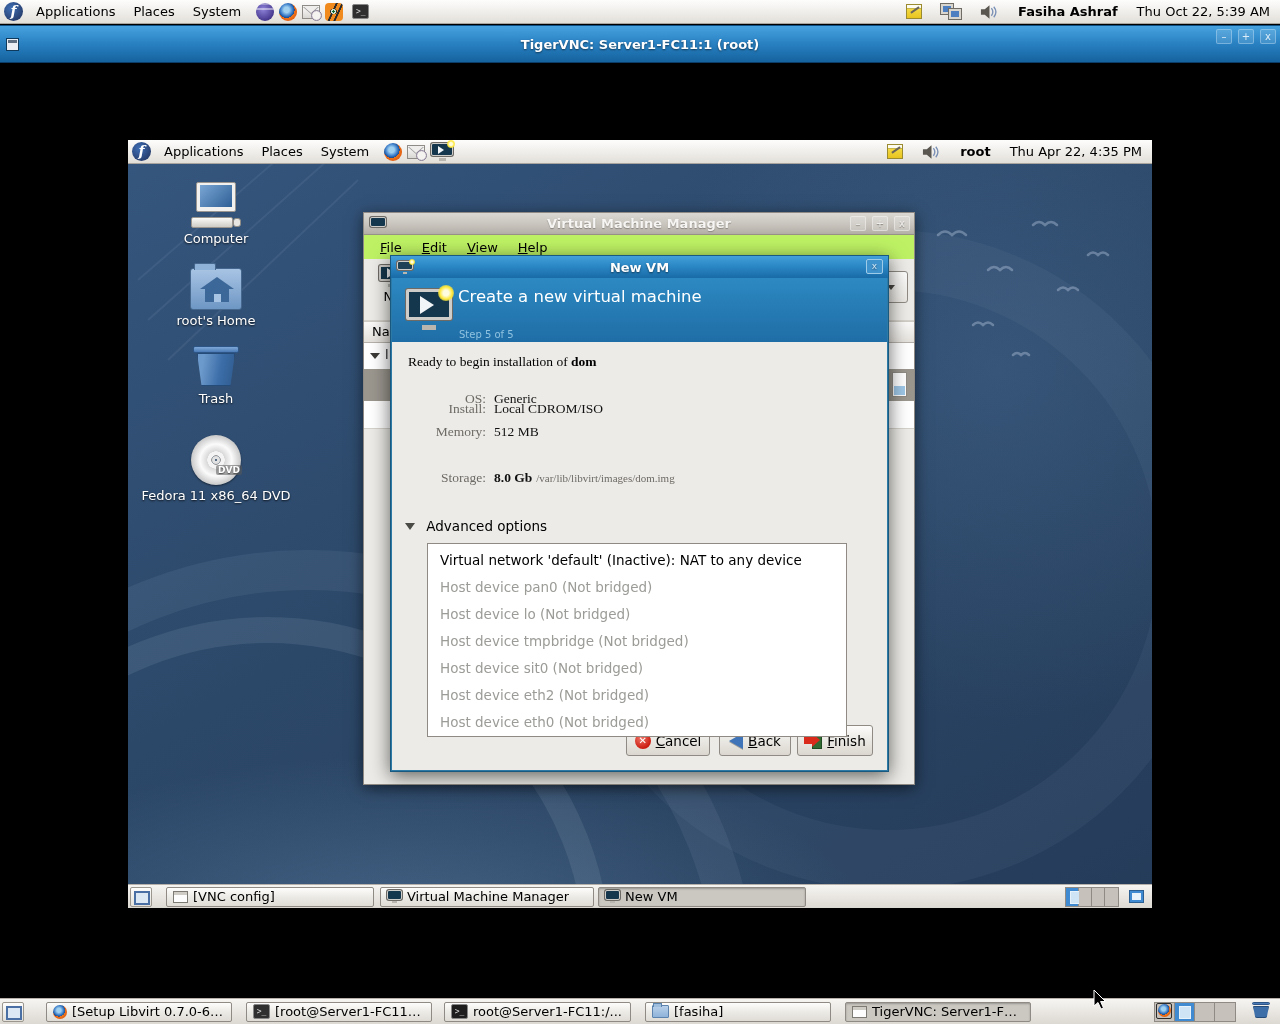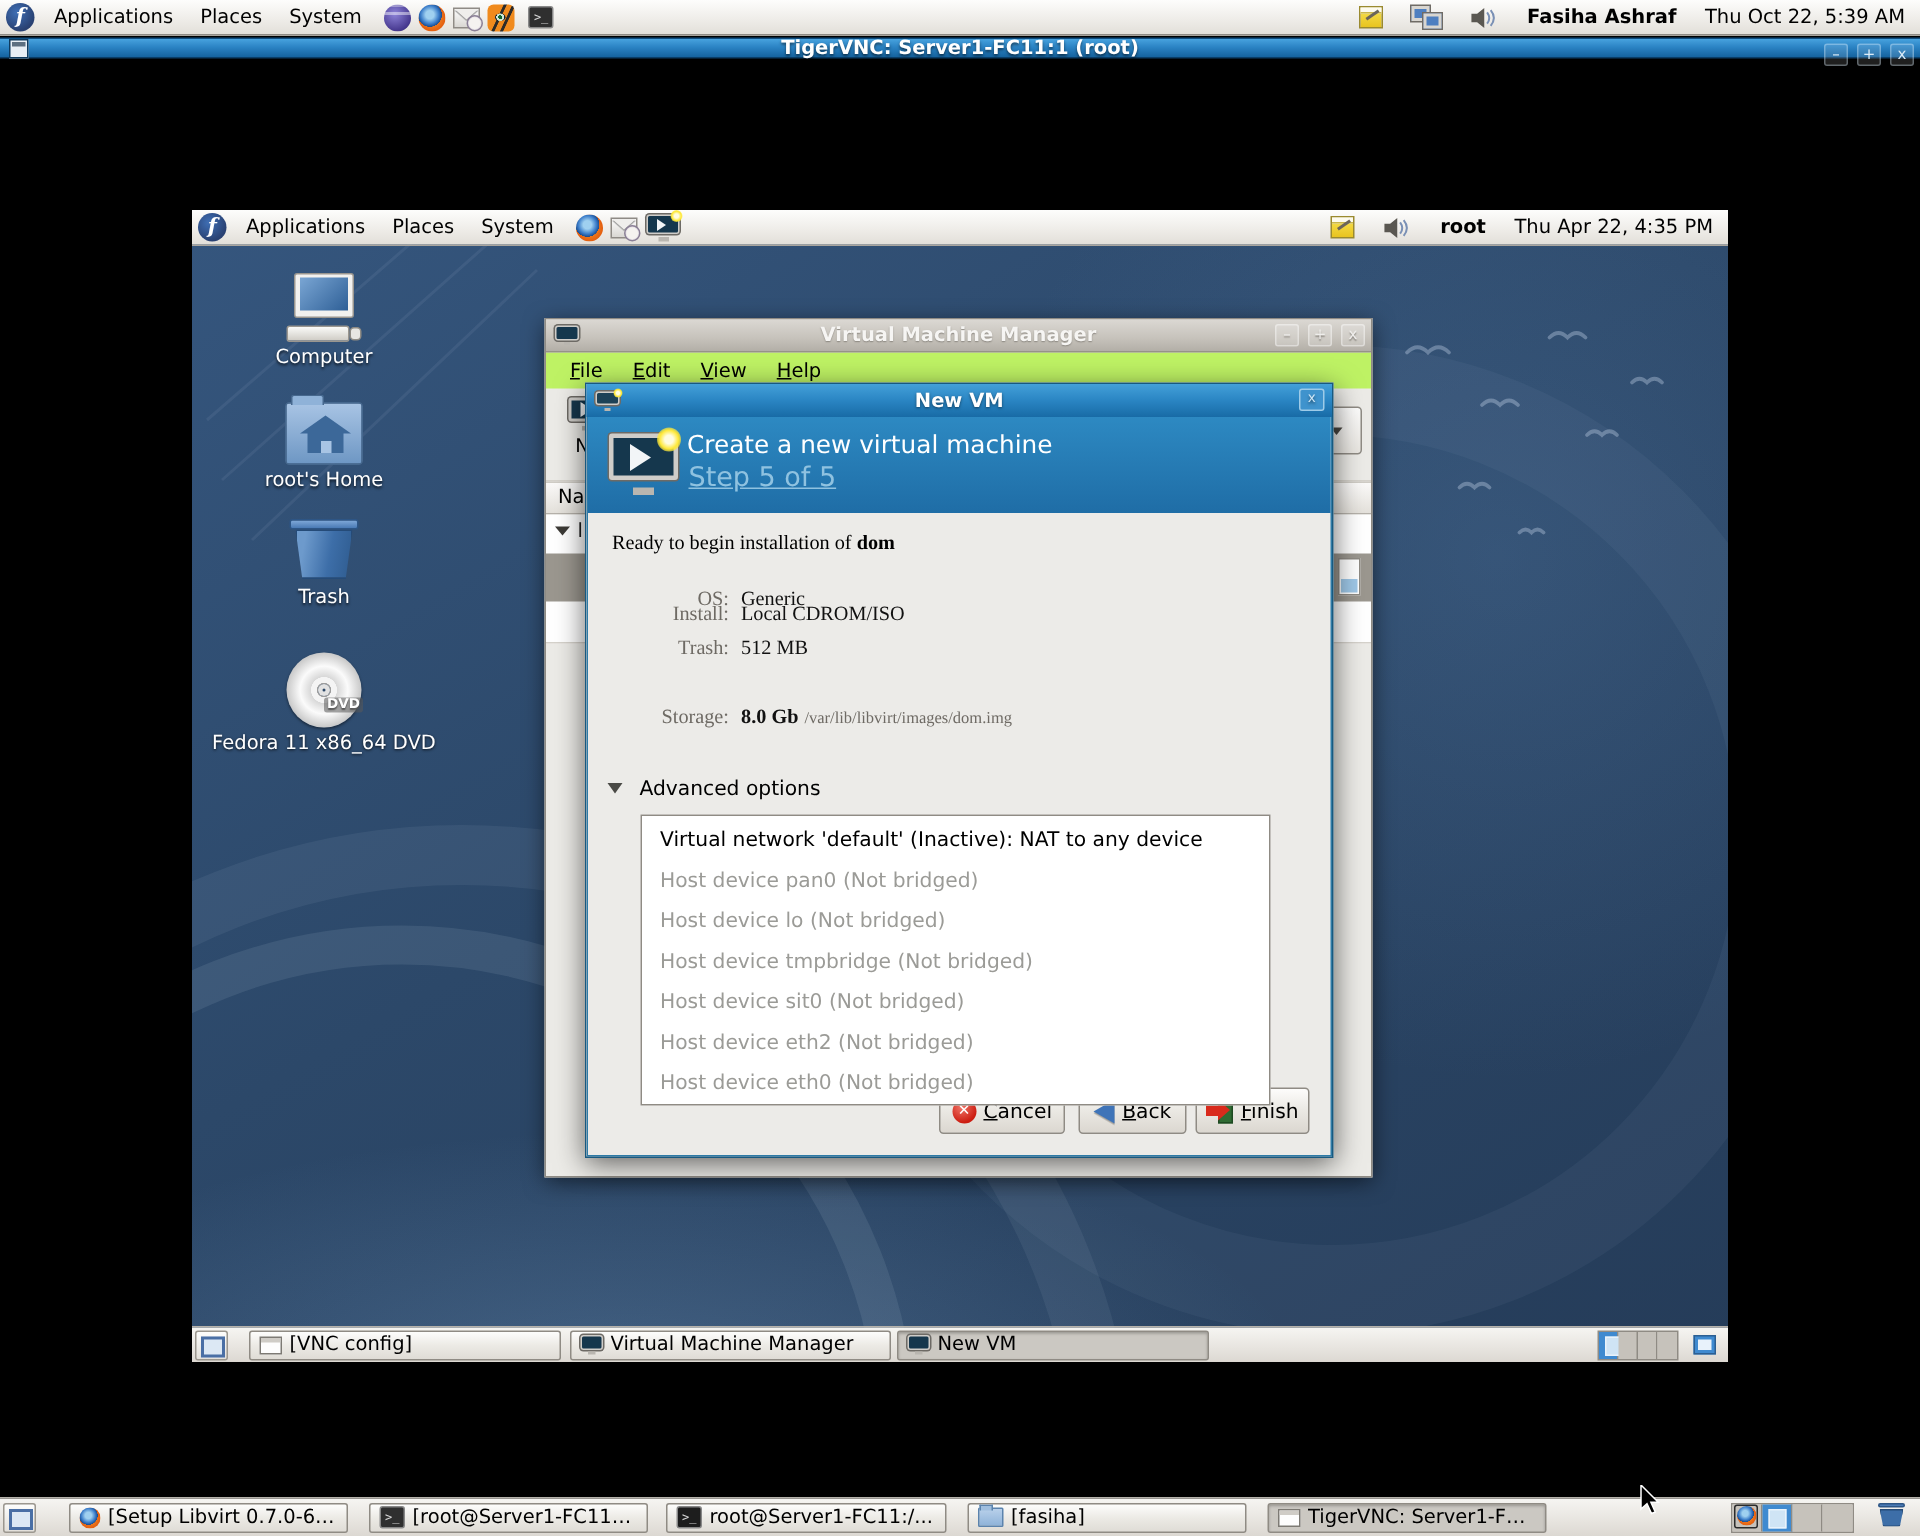--- a/index.html
+++ b/index.html
@@ -56,21 +56,21 @@
   .ic-vmm { position:relative; display:inline-block; }
   .ic-vmm .scr { position:absolute; left:0; top:0; right:0; height:74%; background:#15374d; border:2px solid #cfcdc9; border-radius:2px; box-shadow:0 0 0 1px #6d6a65; }
   .ic-vmm .tri { position:absolute; border-style:solid; border-color:transparent transparent transparent #f2f5f7; }
   .ic-vmm .stand { position:absolute; bottom:0; left:35%; width:30%; height:12%; background:#b9b6b0; }
   .ic-vmm .star { position:absolute; border-radius:50%; background:radial-gradient(circle,#fffce0 25%,#ffe93a 55%,rgba(255,210,40,0)); }
 
   
   #host-panel { top:0; height:24px; z-index:40; }
 
   
-  #vnc-titlebar { position:absolute; top:25px; left:0; width:1280px; height:14px; z-index:40;
+  #vnc-titlebar { position:absolute; top:25px; left:0; width:1280px; height:38px; z-index:40;
     background:linear-gradient(#47a2de,#2b83c4 45%,#15639f); border-top:1px solid #0e4d80; border-bottom:1px solid #0a3e68;
     display:flex; align-items:center; color:#fff; }
   #vnc-titlebar .title { position:absolute; left:0; right:0; text-align:center; font-weight:bold; text-shadow:0 1px 2px rgba(0,0,0,.55); }
   .win-ctrls { position:absolute; right:4px; top:3px; display:flex; gap:6px; }
   .win-ctrl { width:16px; height:15px; text-align:center; line-height:14px; font-size:10px; color:#dcecf8;
     background:rgba(255,255,255,.12); border:1px solid rgba(220,240,255,.35); border-radius:2px; }
   .ic-vnc-win { width:13px; height:13px; margin-left:6px; background:#e8eef4; border:1px solid #0e3a5e; position:relative; }
   .ic-vnc-win:before { content:""; position:absolute; left:1px; top:1px; right:1px; height:3px; background:#5d6f80; }
 
   
@@ -129,21 +129,21 @@
   #vmm-graphcell { position:absolute; right:7px; top:3px; width:15px; height:25px; background:#fff; border:1px solid #8f8b84; }
   #vmm-graphcell i { position:absolute; left:1px; right:1px; bottom:1px; height:9px; background:#9fc8e8; }
   .tri-down { display:inline-block; width:0; height:0; border-left:5px solid transparent; border-right:5px solid transparent; border-top:6px solid #3c3a36; vertical-align:middle; margin-right:5px; }
 
   
   #newvm { left:262px; top:115px; width:499px; height:517px; background:#ecebe8; border:1px solid #19597f; box-shadow:0 0 0 1px #2d7aa6 inset, 0 4px 18px rgba(0,0,0,.6); }
   #newvm .titlebar { background:linear-gradient(#43a0d9,#2a85c3 50%,#186ba6); color:#fff; text-shadow:0 1px 2px rgba(0,0,0,.5); }
   #newvm-close { position:absolute; right:5px; top:3px; width:17px; height:15px; background:#3f93cd; border:1px solid #9ecbe8; border-radius:2px; color:#cfe7f6; font-size:9px; line-height:13px; text-align:center; }
   #newvm-header { position:absolute; left:1px; top:22px; right:1px; height:64px; background:linear-gradient(#2d89c2,#1f6da6); }
   #newvm-header .htitle { position:absolute; left:66px; top:9px; font-size:16.5px; color:#fff; }
-  #newvm-header .hstep { position:absolute; left:67px; top:30px; font-size:18px; color:#8fc2e0;text-decoration:underline; }
+  #newvm-header .hstep { position:absolute; left:67px; top:51px; font-size:10px; color:#8fc2e0; }
   #hdr-icon { left:14px; top:11px; width:46px; height:42px; }
   #hdr-icon .scr { border-width:3px; }
   #hdr-icon .tri { left:14px; top:7px; border-width:9px 0 9px 14px; }
   #hdr-icon .stand { height:5px; bottom:1px; }
   #hdr-icon .star { right:-2px; top:-4px; width:16px; height:16px; }
   #newvm .body-text { position:absolute; font-size:13.5px;font-family:Liberation Serif, serif; }
   #summary-heading { left:17px; top:98px; }
   .sumrow { position:absolute; left:17px; width:460px; height:20px; }
   .sumrow .sl { position:absolute; left:0; width:78px; text-align:right; color:#6e6a64; }
   .sumrow .sv { position:absolute; left:86px; color:#111; }
@@ -372,21 +372,21 @@
 
         <div class="sumrow body-text" style="top:135px">
           <span class="sl">OS:</span>
           <span class="sv">Generic</span>
         </div>
         <div class="sumrow body-text" style="top:145px">
           <span class="sl">Install:</span>
           <span class="sv">Local CDROM/ISO</span>
         </div>
         <div class="sumrow body-text" style="top:168px">
-          <span class="sl">Trash:</span>
+          <span class="sl">Memory:</span>
           <span class="sv">512 MB</span>
         </div>
         <div class="sumrow body-text" style="top:214px">
           <span class="sl">Storage:</span>
           <span class="sv"><b>8.0 Gb</b><span class="path">/var/lib/libvirt/images/dom.img</span></span>
         </div>
 
         <div id="adv-row">
           <span class="tri-open"></span>
           <span>Advanced options</span>

